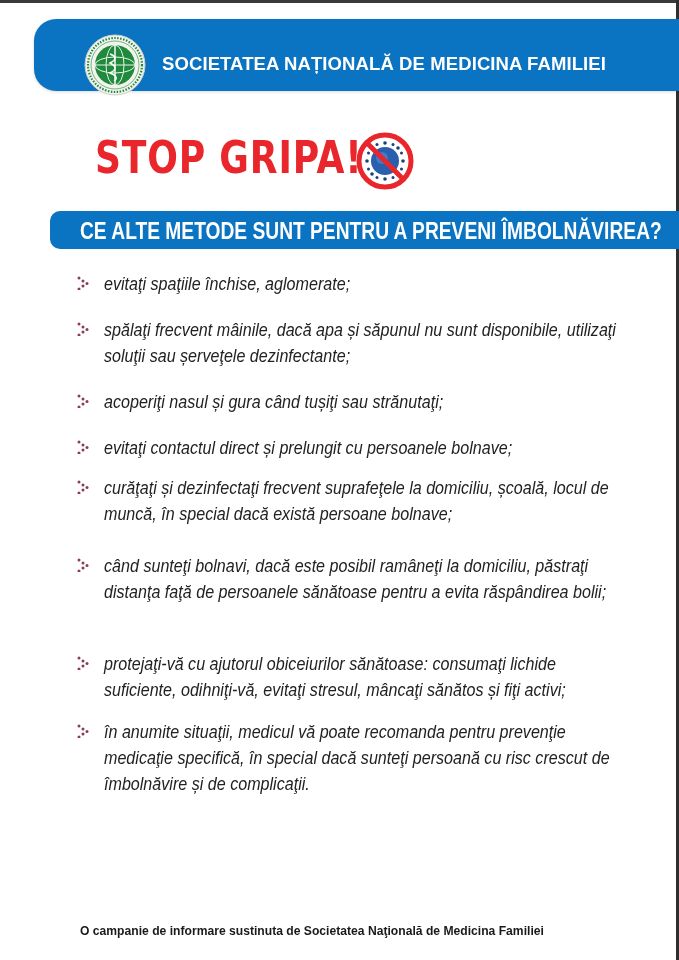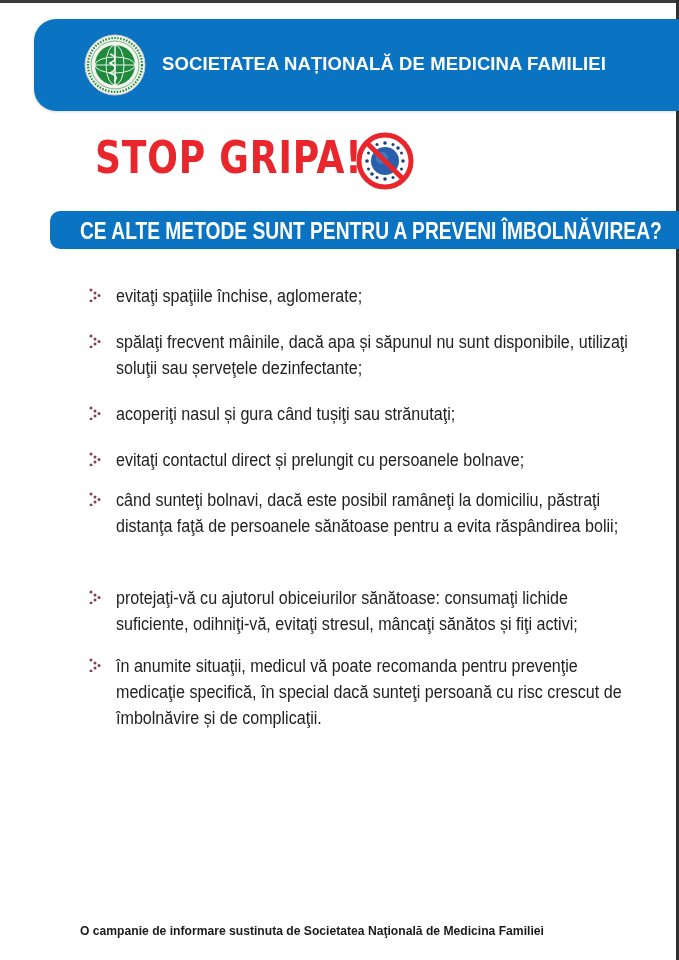--- a/index.html
+++ b/index.html
@@ -4,21 +4,21 @@
 <style>
   html, body { margin: 0; padding: 0; }
   body {
     width: 679px; height: 960px; background: #ffffff; position: relative; overflow: hidden;
     font-family: "Liberation Sans", sans-serif; color: #222;
   }
   .top-line { position: absolute; left: 0; top: 0; width: 679px; height: 3px; background: #3a3a3a; }
   .right-line { position: absolute; right: 0; top: 0; width: 3px; height: 960px; background: #2f2f2f; }
 
   .header-banner {
-    position: absolute; left: 34px; top: 19px; width: 645px; height: 92px;
+    position: absolute; left: 34px; top: 19px; width: 645px; height: 72px;
     background: #0a73c2; border-radius: 22px 0 0 22px;
     box-shadow: 0 1px 3px rgba(0,0,0,0.15);
   }
   .logo {
     position: absolute; left: 50px; top: 15px; width: 62px; height: 62px;
   }
   .org-name {
     position: absolute; left: 128px; top: 34px;
     color: #ffffff; font-weight: bold; font-size: 18.5px; letter-spacing: 0.1px;
     white-space: nowrap;
@@ -37,21 +37,21 @@
     position: absolute; left: 50px; top: 211px; width: 629px; height: 38px;
     background: #0a73c2; border-radius: 10px 0 0 10px; text-decoration: underline;
   }
   .question-text {
     position: absolute; left: 30px; top: 6px;
     color: #ffffff; font-weight: bold; font-size: 24px;
     font-family: "Liberation Sans", sans-serif;
     transform: scaleX(0.8); transform-origin: left center; white-space: nowrap;
   }
 
-  .tips-list { position: absolute; left: 77px; top: 271px; width: 560px; margin: 12px; padding: 0; list-style: none; }
+  .tips-list { position: absolute; left: 77px; top: 271px; width: 560px; margin: 0; padding: 0; list-style: none; font-style: italic; }
   .tip { position: relative; padding-left: 27px; }
   .tip-bullet { position: absolute; left: 0; top: 5px; width: 12px; height: 14px; }
   .tip-text {
     display: block; font-size: 17.5px; line-height: 26px; color: #222;
     transform: scaleX(0.92); transform-origin: left top; width: 560px;
   }
 
   .footer-note {
     position: absolute; left: 80px; top: 923px;
     font-weight: bold; font-size: 13.2px; color: #1a1a1a; white-space: nowrap;
@@ -153,20 +153,32 @@
         <g fill="#8a3a5a">
           <circle cx="2" cy="2" r="1.5"></circle>
           <circle cx="6" cy="5" r="1.5"></circle>
           <circle cx="10" cy="7.5" r="1.5"></circle>
           <circle cx="6" cy="10" r="1.5"></circle>
           <circle cx="2" cy="13" r="1.5"></circle>
         </g>
       </svg>
     <span class="tip-text">evitaţi contactul direct și prelungit cu persoanele bolnave;</span>
   </li>
+  <li class="tip" style="height:78px">
+    <svg class="tip-bullet" viewBox="0 0 12 14">
+        <g fill="#8a3a5a">
+          <circle cx="2" cy="2" r="1.5"></circle>
+          <circle cx="6" cy="5" r="1.5"></circle>
+          <circle cx="10" cy="7.5" r="1.5"></circle>
+          <circle cx="6" cy="10" r="1.5"></circle>
+          <circle cx="2" cy="13" r="1.5"></circle>
+        </g>
+      </svg>
+    <span class="tip-text">curăţaţi și dezinfectaţi frecvent suprafeţele la domiciliu, școală, locul de muncă, în special dacă există persoane bolnave;</span>
+  </li>
   <li class="tip" style="height:98px">
     <svg class="tip-bullet" viewBox="0 0 12 14">
         <g fill="#8a3a5a">
           <circle cx="2" cy="2" r="1.5"></circle>
           <circle cx="6" cy="5" r="1.5"></circle>
           <circle cx="10" cy="7.5" r="1.5"></circle>
           <circle cx="6" cy="10" r="1.5"></circle>
           <circle cx="2" cy="13" r="1.5"></circle>
         </g>
       </svg>

